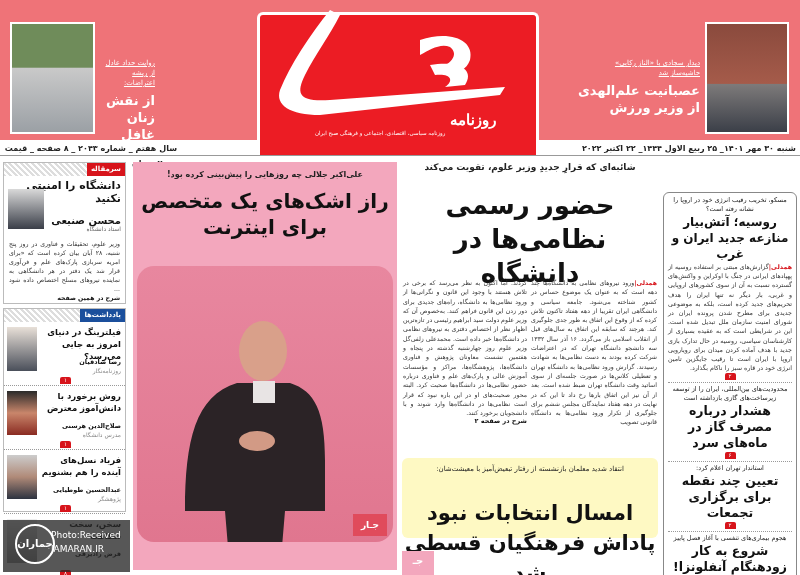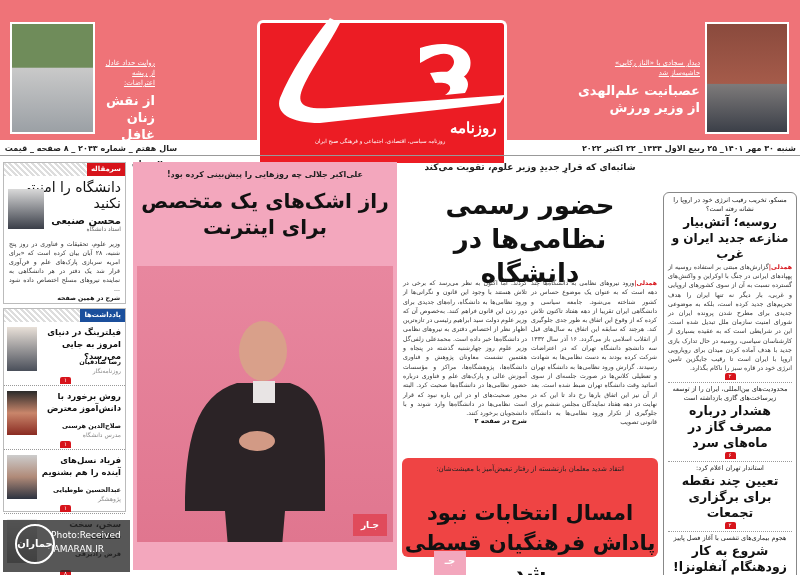--- a/index.html
+++ b/index.html
@@ -1,20 +1,20 @@
 <!DOCTYPE html>
 <html><head>
 <meta charset="utf-8">
 <style>
 *{box-sizing:border-box;margin:0;padding:0;}
 body{width:800px;height:575px;overflow:hidden;background:#fff;font-family:"DejaVu Sans",sans-serif;position:relative;direction:rtl;}
 .abs{position:absolute;}
 
 #hdr-band{left:0;top:0;width:800px;height:140px;background:#ef7378;}
-#masthead{left:257px;top:20px;width:250px;height:143px;background:#ec1c24;border:3px solid #fff;border-bottom:none;border-radius:6px 6px 0 0;}
+#masthead{left:257px;top:12px;width:282px;height:143px;background:#ec1c24;border:3px solid #fff;border-bottom:none;border-radius:6px 6px 0 0;}
 #logo-word{position:absolute;left:10px;top:-10px;width:262px;height:140px;}
 #logo-sub{position:absolute;left:55px;top:115px;font-size:5.5px;color:#fff;white-space:nowrap;}
 #logo-rooz{position:absolute;left:190px;top:96px;font-size:15px;font-weight:bold;color:#fff;font-family:"DejaVu Serif",serif;}
 .hbox-photo{background:#aaa;border:2px solid #fff;}
 #left-photo{left:10px;top:22px;width:85px;height:112px;background:linear-gradient(#6f8c5a,#6f8c5a 40%,#c9c9c9 41%,#9ba0a5);}
 #right-photo{left:705px;top:22px;width:84px;height:112px;background:linear-gradient(#8a4a3d 0%,#a55b4a 55%,#7d7a7a 56%,#3b3f48 100%);}
 .teaser-kicker{font-size:7px;color:#fff;text-align:right;line-height:10px;text-decoration:underline;}
 .teaser-head{font-size:13px;font-weight:bold;color:#fff;text-align:right;line-height:17px;}
 #date-line{left:432px;top:141px;width:368px;height:15px;font-size:8px;font-weight:bold;color:#222;text-align:right;padding-right:4px;line-height:15px;}
 #issue-line{left:0;top:141px;width:257px;height:15px;font-size:8px;font-weight:bold;color:#222;text-align:right;padding-right:80px;line-height:15px;}
@@ -28,52 +28,52 @@
 .page-badge{display:block;margin:1px auto;width:11px;height:7px;background:#d7141b;border-radius:2px 2px 0 0;color:#fff;font-size:5.5px;text-align:center;line-height:7px;}
 .dotted{border-top:1px dotted #999;margin:2px 0;}
 
 #main-kicker{left:402px;top:162px;width:256px;font-size:9px;font-weight:bold;color:#222;text-align:center;}
 #main-head{left:402px;top:188px;width:256px;font-size:26px;font-weight:bold;color:#111;text-align:center;line-height:34px;font-family:"DejaVu Sans",sans-serif;}
 .col-text{font-size:6.2px;color:#333;text-align:justify;line-height:9.3px;}
 #main-col-r{left:531px;top:278px;width:126px;}
 #main-col-l{left:403px;top:278px;width:124px;}
 #see-page2{font-weight:bold;color:#111;font-size:6.5px;}
 
-#grey-box{left:402px;top:458px;width:256px;height:99px;background:#ef4444;border-radius:6px;}
+#grey-box{left:402px;top:458px;width:256px;height:80px;background:#fef9c3;border-radius:6px;}
 #grey-kicker{position:absolute;top:7px;width:100%;font-size:7px;color:#222;text-align:center;}
 #grey-head{position:absolute;top:40px;width:100%;font-size:21px;font-weight:bold;color:#111;text-align:center;line-height:30px;}
 
 #photo-story{left:133px;top:162px;width:264px;height:408px;background:#f3a7bd;}
 #photo-kicker{position:absolute;top:8px;width:100%;font-size:8px;font-weight:bold;color:#222;text-align:center;}
 #photo-head{position:absolute;top:26px;width:100%;font-size:20px;font-weight:bold;color:#111;text-align:center;line-height:26px;}
-#photo-img{position:absolute;left:4px;top:104px;width:256px;height:276px;background:linear-gradient(180deg,#e8879f 0%,#e0768f 100%);overflow:hidden;}
+#photo-img{position:absolute;left:4px;top:104px;width:256px;height:276px;background:linear-gradient(180deg,#e8879f 0%,#e0768f 100%);overflow:hidden;border-radius:17px;}
 #person{position:absolute;left:38px;top:45px;width:160px;height:260px;}
 #jaar-badge{position:absolute;right:6px;bottom:6px;width:34px;height:22px;background:#e04b5c;color:#fff;font-size:9px;font-weight:bold;text-align:center;line-height:22px;}
 
 #editorial{left:3px;top:162px;width:123px;height:142px;border:1px solid #bbb;}
 .sec-tab{height:13px;background:repeating-linear-gradient(45deg,#ddd 0 2px,#fff 2px 4px);position:relative;}
 .sec-tab span{position:absolute;right:0;top:0;height:13px;background:#d7141b;color:#fff;font-size:7px;font-weight:bold;padding:0 4px;line-height:13px;}
 .sec-tab.blue span{background:#1b4f9c;}
-#ed-title{position:absolute;top:16px;right:4px;font-size:14px;font-weight:normal;color:#111;margin-left:8px;}
+#ed-title{position:absolute;top:16px;right:4px;font-size:11px;font-weight:bold;color:#111;margin-left:8px;}
 #ed-photo{position:absolute;top:26px;left:4px;width:36px;height:40px;background:linear-gradient(#d9d9d9,#3a3e48);}
 #ed-author{position:absolute;top:52px;right:4px;font-size:10px;font-weight:bold;color:#111;}
 #ed-role{position:absolute;top:62px;right:4px;font-size:6px;color:#666;}
 #ed-body{position:absolute;top:76px;left:5px;right:5px;font-size:6.2px;color:#333;text-align:justify;line-height:9px;}
 #ed-more{font-weight:bold;color:#111;}
 #notes{left:3px;top:308px;width:123px;height:204px;border:1px solid #bbb;}
 .note{position:relative;height:64px;border-bottom:1px dotted #999;}
 .note-photo{position:absolute;left:3px;top:5px;width:30px;height:44px;}
 .note-title{position:absolute;right:4px;top:4px;width:82px;font-size:8.5px;font-weight:bold;color:#111;line-height:12px;text-align:right;}
 .note-author{position:absolute;right:4px;top:36px;font-size:6.5px;font-weight:bold;color:#111;}
 .note-role{position:absolute;right:4px;top:45px;font-size:6px;color:#888;}
 .note .page-badge{position:absolute;left:56px;bottom:1px;margin:0;}
 #watermark{left:3px;top:520px;width:127px;height:52px;background:rgba(40,40,40,0.78);}
 #wm-circle{position:absolute;left:12px;top:4px;width:40px;height:40px;border:2px solid #fff;border-radius:50%;color:#fff;font-size:10px;font-weight:bold;text-align:center;line-height:36px;}
 #wm-text{position:absolute;left:48px;top:8px;font-size:9px;color:#fff;line-height:14px;text-align:left;direction:ltr;}
-#jar-logo{left:402px;top:551px;width:32px;height:24px;background:#f3a7bd;color:#fff;font-size:10px;font-weight:bold;text-align:center;line-height:20px;margin-left:32px;}
+#jar-logo{left:402px;top:551px;width:32px;height:24px;background:#f3a7bd;color:#fff;font-size:10px;font-weight:bold;text-align:center;line-height:20px;}
 </style>
 </head>
 <body>
 
 <div id="hdr-band" class="abs"></div>
 
 <div id="left-photo" class="abs hbox-photo"></div>
 <div class="abs" style="left:100px;top:58px;width:55px;">
   <div class="teaser-kicker">روایت حداد عادل</div>
   <div class="teaser-kicker">از ریشه اعتراضات:</div>

